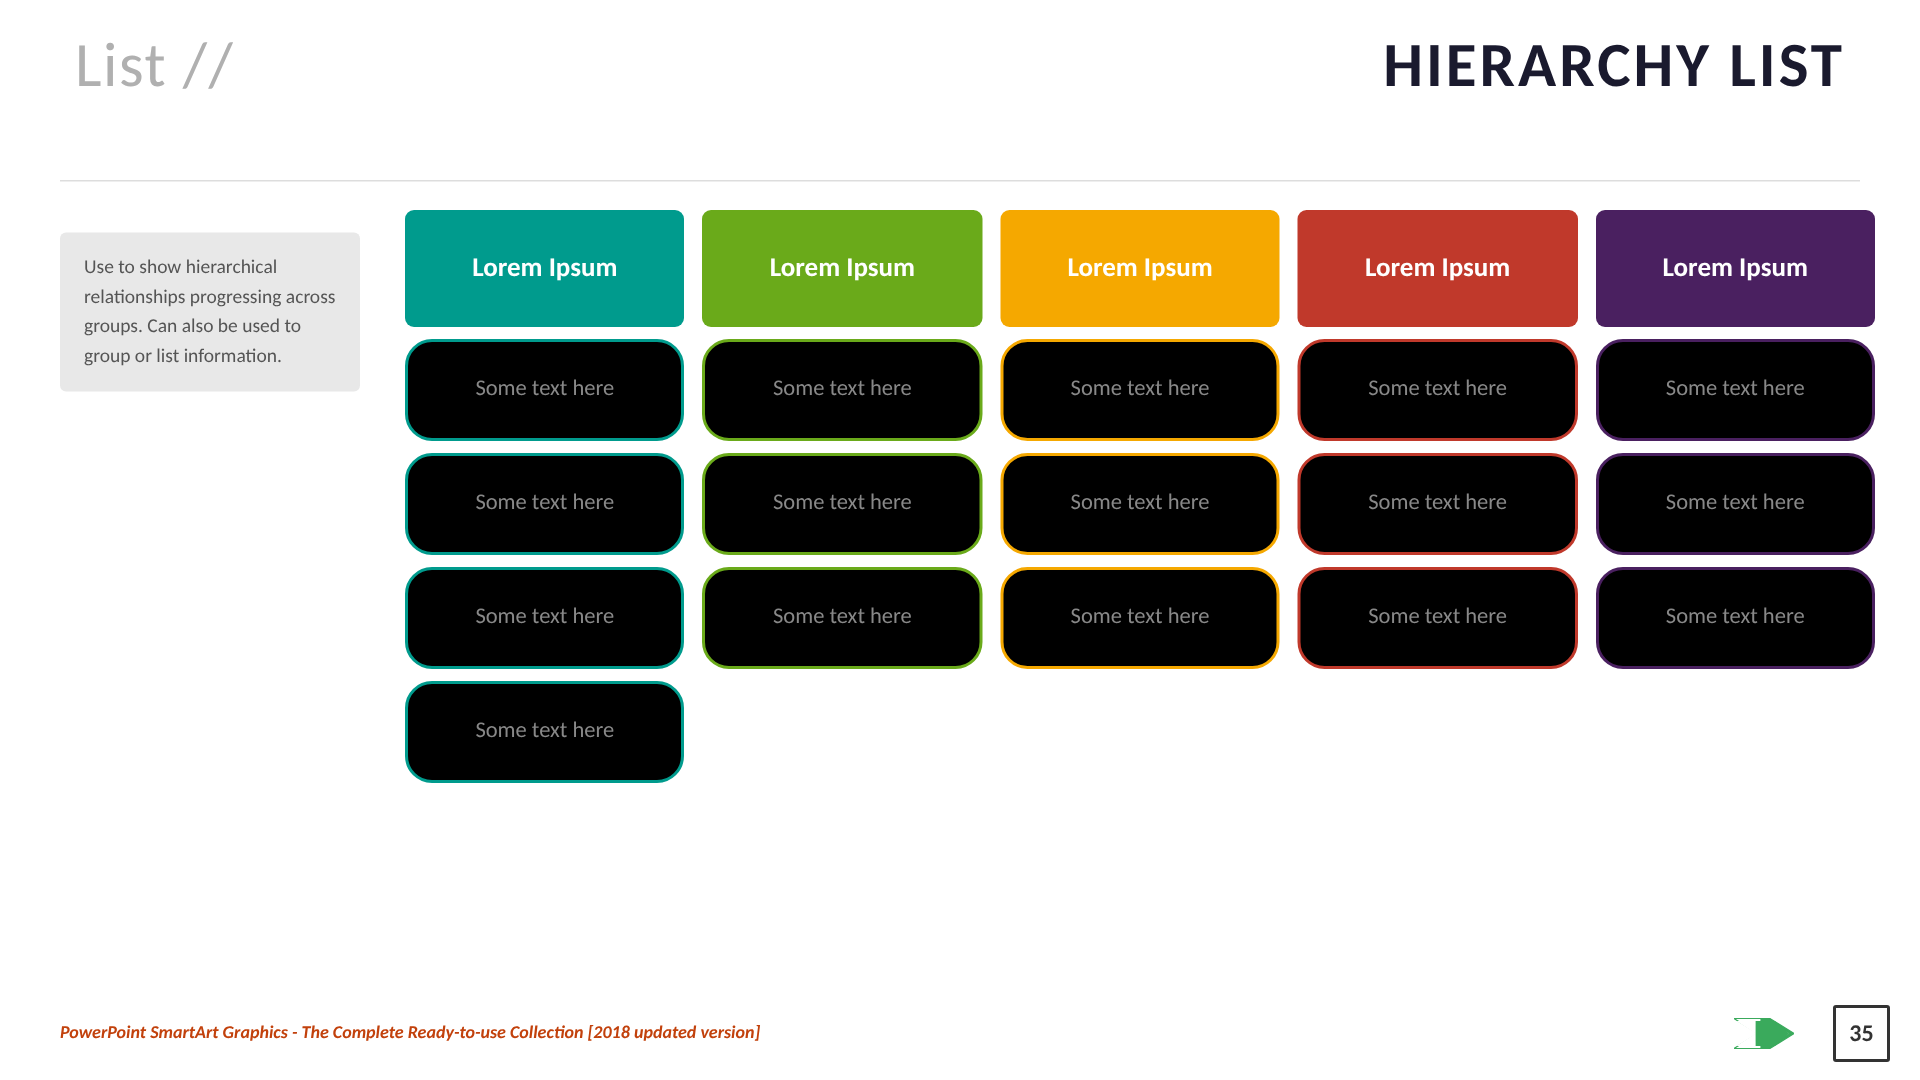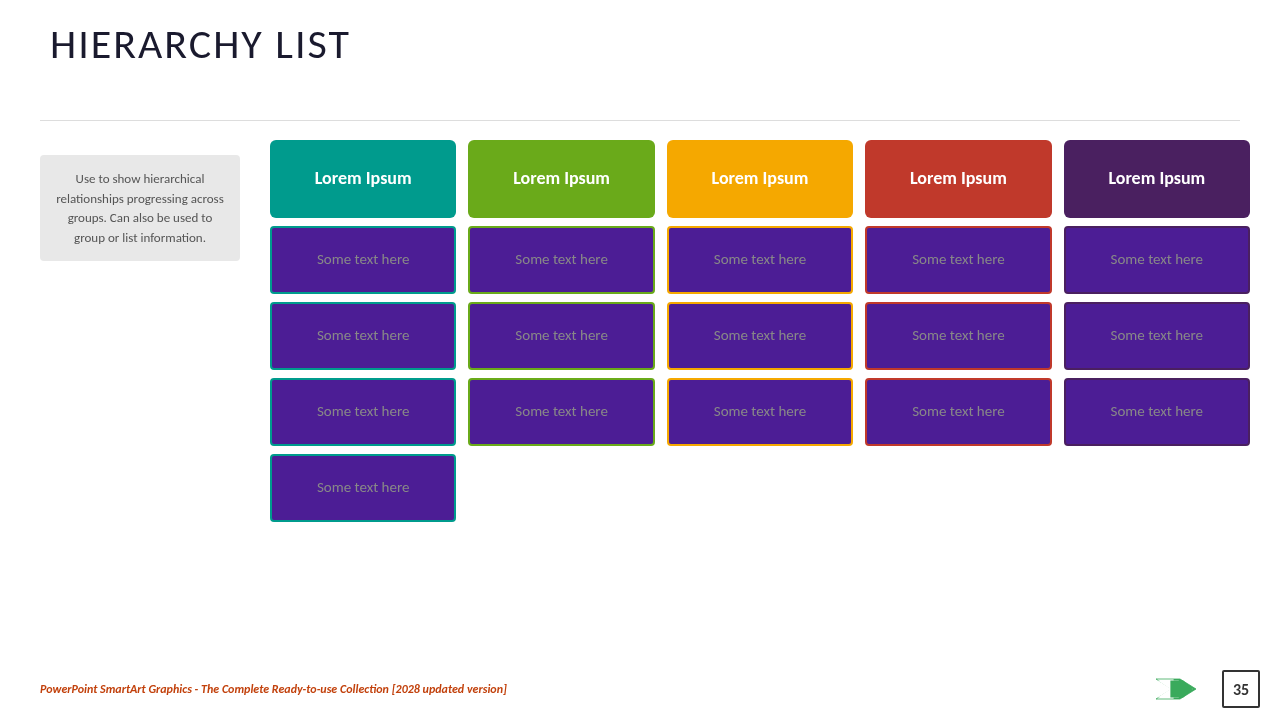--- a/index.html
+++ b/index.html
@@ -20,36 +20,35 @@
       padding: 18px 50px 10px 50px;
     }
     .header-list-title {
       font-size: 42px;
       font-weight: 300;
       color: #b0b0b0;
       letter-spacing: 1px;
     }
     .header-hierarchy-title {
       font-size: 42px;
-      font-weight: 400;
+      font-weight: 700;
       color: #1a1a2e;
       letter-spacing: 2px;
       text-transform: uppercase;
     }
 
     
     .description-box {
       position: absolute;
       left: 40px;
       top: 155px;
       width: 200px;
       background: #e8e8e8;
       padding: 14px 16px;
       border-radius: 4px;
-      text-align: center;
     }
     .description-box p {
       font-size: 13px;
       color: #555;
       line-height: 1.5;
     }
 
     
     .main-content {
       position: absolute;
@@ -87,33 +86,33 @@
     }
     .col-header.teal    { background: #009b8d; }
     .col-header.green   { background: #6aaa1a; }
     .col-header.orange  { background: #f5a800; }
     .col-header.red     { background: #c0392b; }
     .col-header.purple  { background: #4a2060; }
 
     
     .col-item {
       width: 100%;
-      border-radius: 4px;
+      border-radius: 18px;
       border: 2px solid #ccc;
       padding: 10px 8px;
       text-align: center;
       color: #888;
       font-size: 15px;
       font-weight: 400;
       line-height: 1.3;
       min-height: 68px;
       display: flex;
       align-items: center;
       justify-content: center;
-      background: #4c1d95;
+      background: #000000;
     }
     .col-item.teal-border   { border-color: #009b8d; }
     .col-item.green-border  { border-color: #6aaa1a; }
     .col-item.orange-border { border-color: #f5a800; }
     .col-item.red-border    { border-color: #c0392b; }
     .col-item.purple-border { border-color: #4a2060; }
 
     
     .footer {
       position: absolute;
@@ -163,20 +162,21 @@
       left: 40px;
       right: 40px;
       height: 1px;
       background: #ddd;
     }
   </style>
 </head>
 <body>
 
 <div class="header">
+  <span class="header-list-title">List //</span>
   <span class="header-hierarchy-title">HIERARCHY LIST</span>
 </div>
 
 <div class="header-line"></div>
 
 <div class="description-box">
   <p>Use to show hierarchical relationships progressing across groups. Can also be used to group or list information.</p>
 </div>
 
 <div class="main-content" id="columns-container">
@@ -208,21 +208,21 @@
     <div class="hierarchy-col">
       <div class="col-header purple">Lorem Ipsum</div>
       <div class="col-item purple-border">Some text here</div>
       <div class="col-item purple-border">Some text here</div>
       <div class="col-item purple-border">Some text here</div>
     </div>
   </div>
 
 <div class="footer">
   <div class="footer-text">
-    <span>PowerPoint SmartArt Graphics - The Complete Ready-to-use Collection </span><span>[2028 updated version]</span>
+    <span>PowerPoint SmartArt Graphics - The Complete Ready-to-use Collection </span><span>[2018 updated version]</span>
   </div>
   <div class="footer-right">
     <svg class="arrow-icon" viewBox="0 0 50 35">
       <polygon points="0,5 30,5 50,17.5 30,30 0,30 20,17.5" fill="#3aaa5c"></polygon>
       <rect x="0" y="5" width="22" height="25" fill="white"></rect>
       <polygon points="0,5 30,5 50,17.5 30,30 0,30 20,17.5" fill="none" stroke="#3aaa5c" stroke-width="1"></polygon>
       <polygon points="2,7 28,7 46,17.5 28,28 2,28 18,17.5" fill="white"></polygon>
       <polygon points="18,7 34,7 46,17.5 34,28 18,28" fill="#3aaa5c"></polygon>
     </svg>
     <div class="page-number">35</div>

